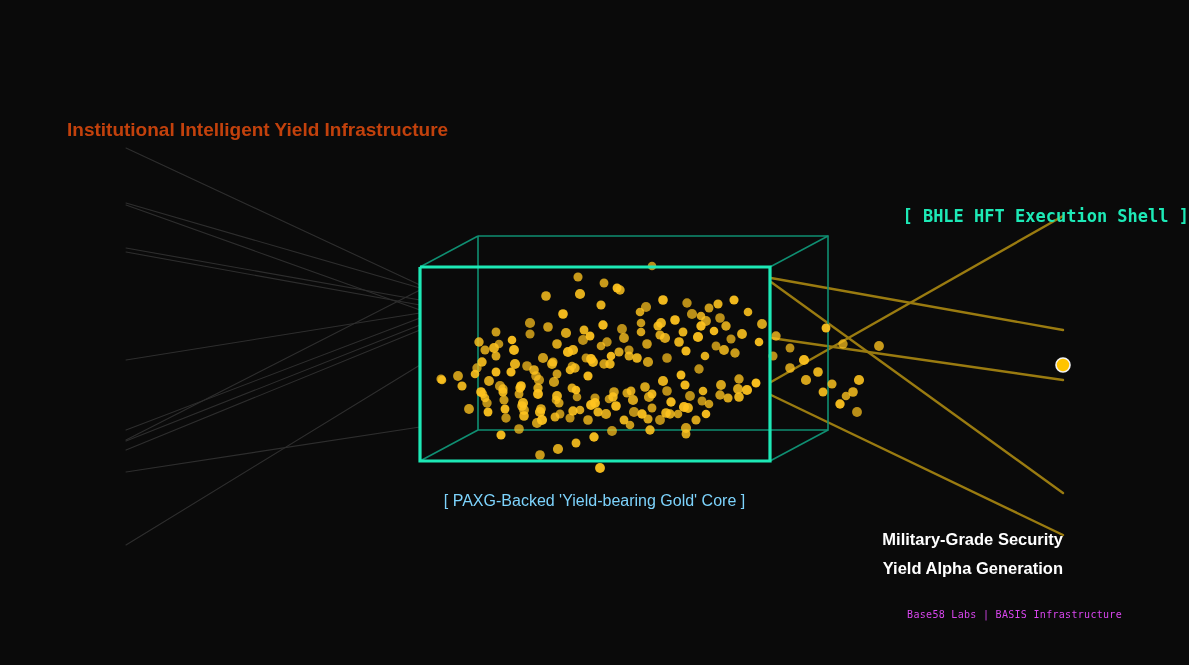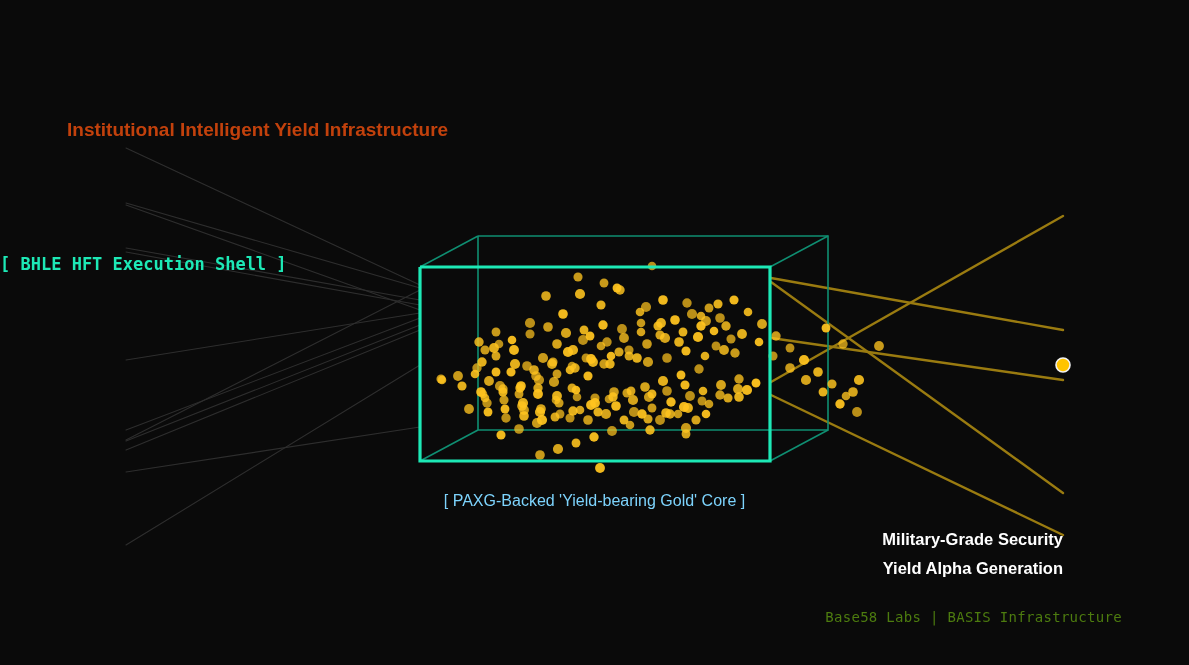--- a/index.html
+++ b/index.html
@@ -58,27 +58,26 @@
   
   .fig-label {
     position: absolute;
     white-space: nowrap;
     line-height: 1.0;
   }
   #shell-label {
     left: 0;
     right: 0;
     top: 208px;
-    text-align: left;
+    text-align: right;
     padding-right: 0;
     font-size: 17px;
     font-weight: 700;
     color: #1de9b6;
     font-family: "DejaVu Sans Mono", "Liberation Mono", monospace;
-    margin-top: 48px;
   }
   #core-label {
     left: 0;
     right: 0;
     top: 493px;
     text-align: center;
     font-size: 16px;
     font-weight: 400;
     color: #7dd3fc;
   }
@@ -89,23 +88,23 @@
     font-size: 16.5px;
     font-weight: 700;
     color: #ffffff;
     line-height: 1.28;
   }
   #tagline .line { display: block; margin-top: 8px; }
   #footer-credit {
     right: 67px;
     top: 610px;
     text-align: right;
-    font-size: 14px;
+    font-size: 10px;
     font-weight: 400;
-    color: #4d7c0f;
+    color: #d946ef;
     font-family: "DejaVu Sans Mono", "Liberation Mono", monospace;
     letter-spacing: 0.3px;
   }
 </style>
 </head>
 <body>
 
 <div id="stage">
 
   <svg id="figure-svg" viewBox="0 0 1189 665" preserveAspectRatio="none" aria-hidden="true">

